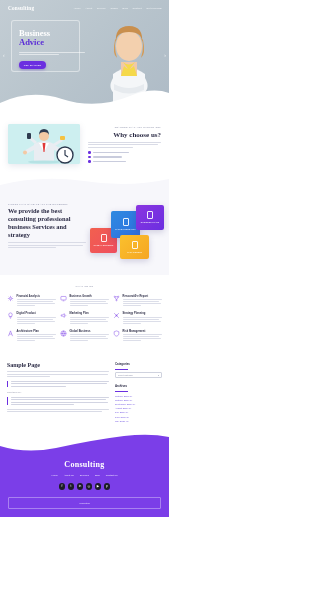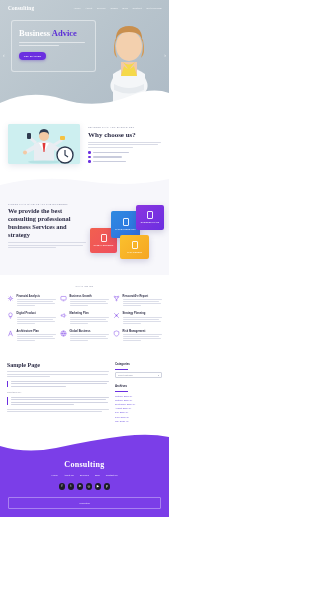--- a/index.html
+++ b/index.html
@@ -22,21 +22,21 @@
   .topnav {
     position:relative; z-index:5;
     display:flex; align-items:center; justify-content:space-between;
     padding:5px 7px 0 8px;
   }
   .logo { font-family:"Liberation Serif",serif; font-weight:700; font-size:5.2px; color:#ffffff; letter-spacing:.2px; }
   .navlinks { display:flex; gap:4.5px; align-items:center; }
   .navlinks span { font-size:2.5px; color:#f2f5f7; letter-spacing:.1px; white-space:nowrap; }
 
   .hero-card {
-    position:absolute; left:11px; top:20px; width:85px; height:52px;
+    position:absolute; left:11px; top:20px; width:69px; height:52px;
     border:0.6px solid rgba(255,255,255,.45);
     border-radius:3px;
     padding:8px 7px;
     background:rgba(255,255,255,.05);
   }
   .hero-title { font-family:"Liberation Serif",serif; font-size:8.5px; font-weight:700; color:#ffffff; line-height:1.1; }
   .hero-title i { font-style:normal; color:#5b2ed6; }
   .hero-sub { margin-top:4px; }
   .hero-sub span { display:block; height:1.1px; background:rgba(255,255,255,.55); border-radius:1px; margin-bottom:1.6px; }
   .hero-sub span:nth-child(1){ width:66px; }
@@ -54,21 +54,21 @@
   .arrow.l { left:3px; } .arrow.r { right:3px; }
   .hero-wave { position:absolute; left:0; bottom:-1px; width:100%; height:24px; z-index:4; }
 
   
   .why { display:flex; padding:14px 8px 10px 8px; gap:8px; background:#fff; }
   .why-img {
     width:72px; height:40px; border-radius:2px; flex:none;
     background:#cdeff0; position:relative; overflow:hidden;
     box-shadow:0 2px 6px rgba(120,130,160,.18);
   }
-  .why-right { flex:1; padding-top:2px; }
+  .why-right { flex:1; padding-top:2px;text-align:right; }
   .eyebrow { font-size:2.2px; color:#8b8fa8; letter-spacing:.35px; text-transform:uppercase; margin-bottom:2.5px; }
   .h2 { font-family:"Liberation Serif",serif; font-size:7px; font-weight:700; color:#2b2b45; line-height:1.15; }
   .para { margin-top:3px; }
   .para span { display:block; height:1px; background:#d9dbe6; border-radius:1px; margin-bottom:1.5px; }
   .para span:nth-child(1){width:100%;} .para span:nth-child(2){width:96%;} .para span:nth-child(3){width:62%;}
   .ticks { margin-top:3.5px; }
   .tick { display:flex; align-items:center; gap:2px; margin-bottom:2px; }
   .tick .dot { width:2.6px; height:2.6px; border-radius:50%; background:#6b2fe0; flex:none; }
   .tick .bar { height:1.3px; background:#c9ccdd; border-radius:1px; }
   .tick:nth-child(1) .bar{width:36px;} .tick:nth-child(2) .bar{width:29px;} .tick:nth-child(3) .bar{width:33px;}

